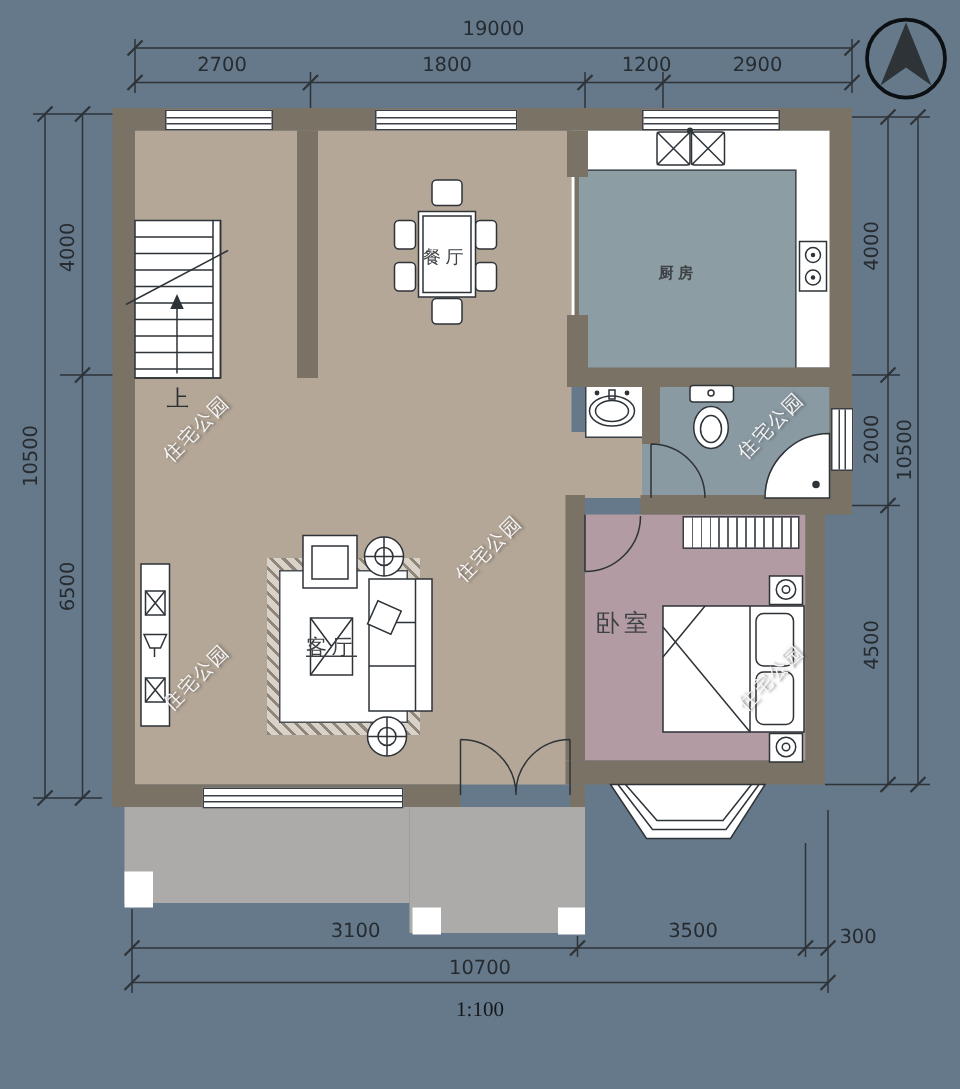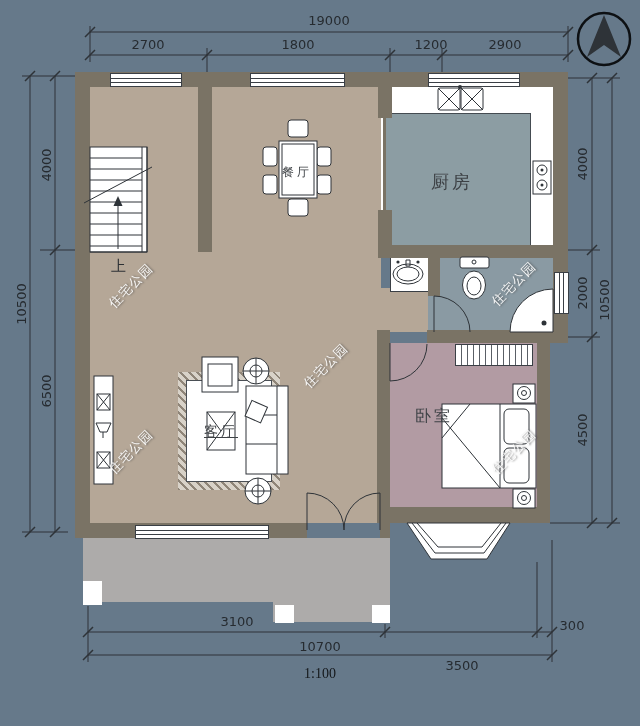--- a/index.html
+++ b/index.html
@@ -220,23 +220,23 @@
       <path class="s" d="M30 76V532M55 76V532M22 76h53M22 532h46M40 250h35"></path>
       <path class="tick" d="M25 81l10-10M25 537l10-10M50 81l10-10M50 255l10-10M50 537l10-10"></path>
       <path class="s" d="M592 78V523M612 78V523M568 78h52M568 250h32M568 337h32M550 523h70"></path>
       <path class="tick" d="M587 83l10-10M587 255l10-10M587 342l10-10M587 528l10-10M607 83l10-10M607 528l10-10"></path>
       <path class="s" d="M88 632H552M88 655H552M88 606v56M385 624v14M537 562v76M552 540v122"></path>
       <path class="tick" d="M83 637l10-10M380 637l10-10M532 637l10-10M547 637l10-10M83 660l10-10M547 660l10-10"></path>
     </g>
   </svg>
 
   <div class="room" style="left:297px;top:172px;font-size:12px;">餐厅</div>
-  <div class="room" style="left:452px;top:182px;font-size:18px;">厨房</div>
+  <div class="room" style="left:452px;top:182px;font-size:10px;font-weight:bold;">厨房</div>
   <div class="room" style="left:221px;top:432px;font-size:14px;text-decoration:underline;">客厅</div>
-  <div class="room" style="left:416px;top:416px;font-size:16px;margin-left:18px;">卧室</div>
+  <div class="room" style="left:416px;top:416px;font-size:16px;">卧室</div>
   <div class="room" style="left:120px;top:266px;font-size:15px;color:#2c3034;">上</div>
 
   <div class="wm" style="left:131px;top:286px;">住宅公园</div>
   <div class="wm" style="left:514px;top:284px;">住宅公园</div>
   <div class="wm" style="left:326px;top:366px;">住宅公园</div>
   <div class="wm" style="left:131px;top:452px;">住宅公园</div>
   <div class="wm" style="left:514px;top:452px;">住宅公园</div>
 
   <div class="dim" style="left:329px;top:20px;">19000</div>
   <div class="dim" style="left:148px;top:44px;">2700</div>
@@ -247,21 +247,21 @@
   <div class="dim rot" style="left:46px;top:165px;">4000</div>
   <div class="dim rot" style="left:46px;top:391px;">6500</div>
   <div class="dim rot" style="left:21px;top:304px;">10500</div>
 
   <div class="dim rot" style="left:582px;top:164px;">4000</div>
   <div class="dim rot" style="left:582px;top:293px;">2000</div>
   <div class="dim rot" style="left:582px;top:430px;">4500</div>
   <div class="dim rot" style="left:604px;top:300px;">10500</div>
 
   <div class="dim" style="left:237px;top:621px;">3100</div>
-  <div class="dim" style="left:462px;top:621px;margin-top:44px;">3500</div>
+  <div class="dim" style="left:462px;top:621px;">3500</div>
   <div class="dim" style="left:572px;top:625px;">300</div>
   <div class="dim" style="left:320px;top:646px;">10700</div>
 
   <div class="titlebar">
     <span class="t-scale">1:100</span>
   </div>
 
 </div>
 
 </body></html>

